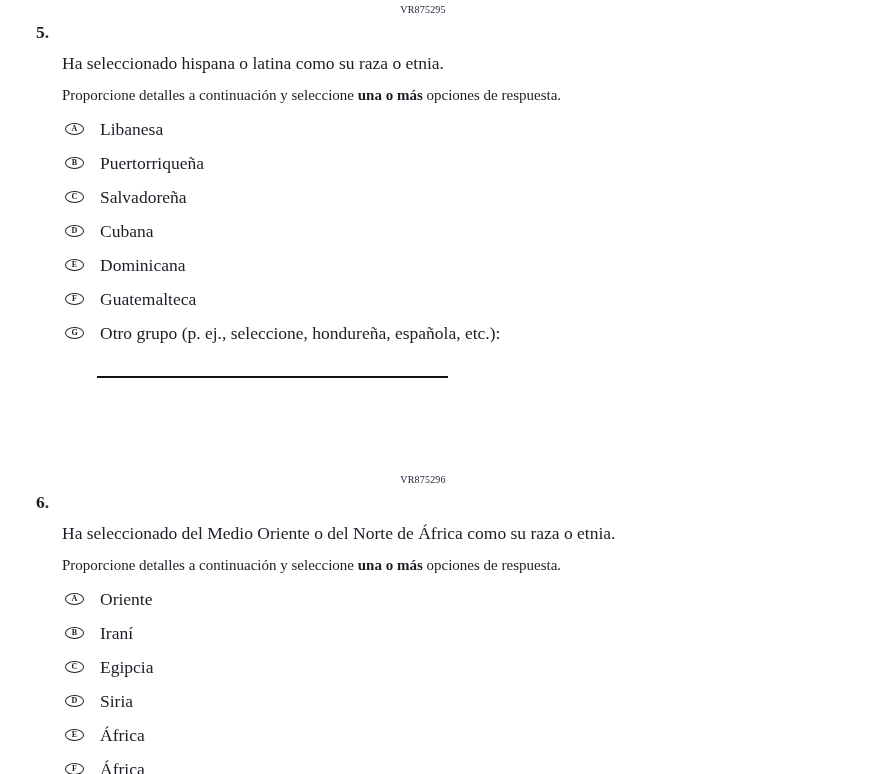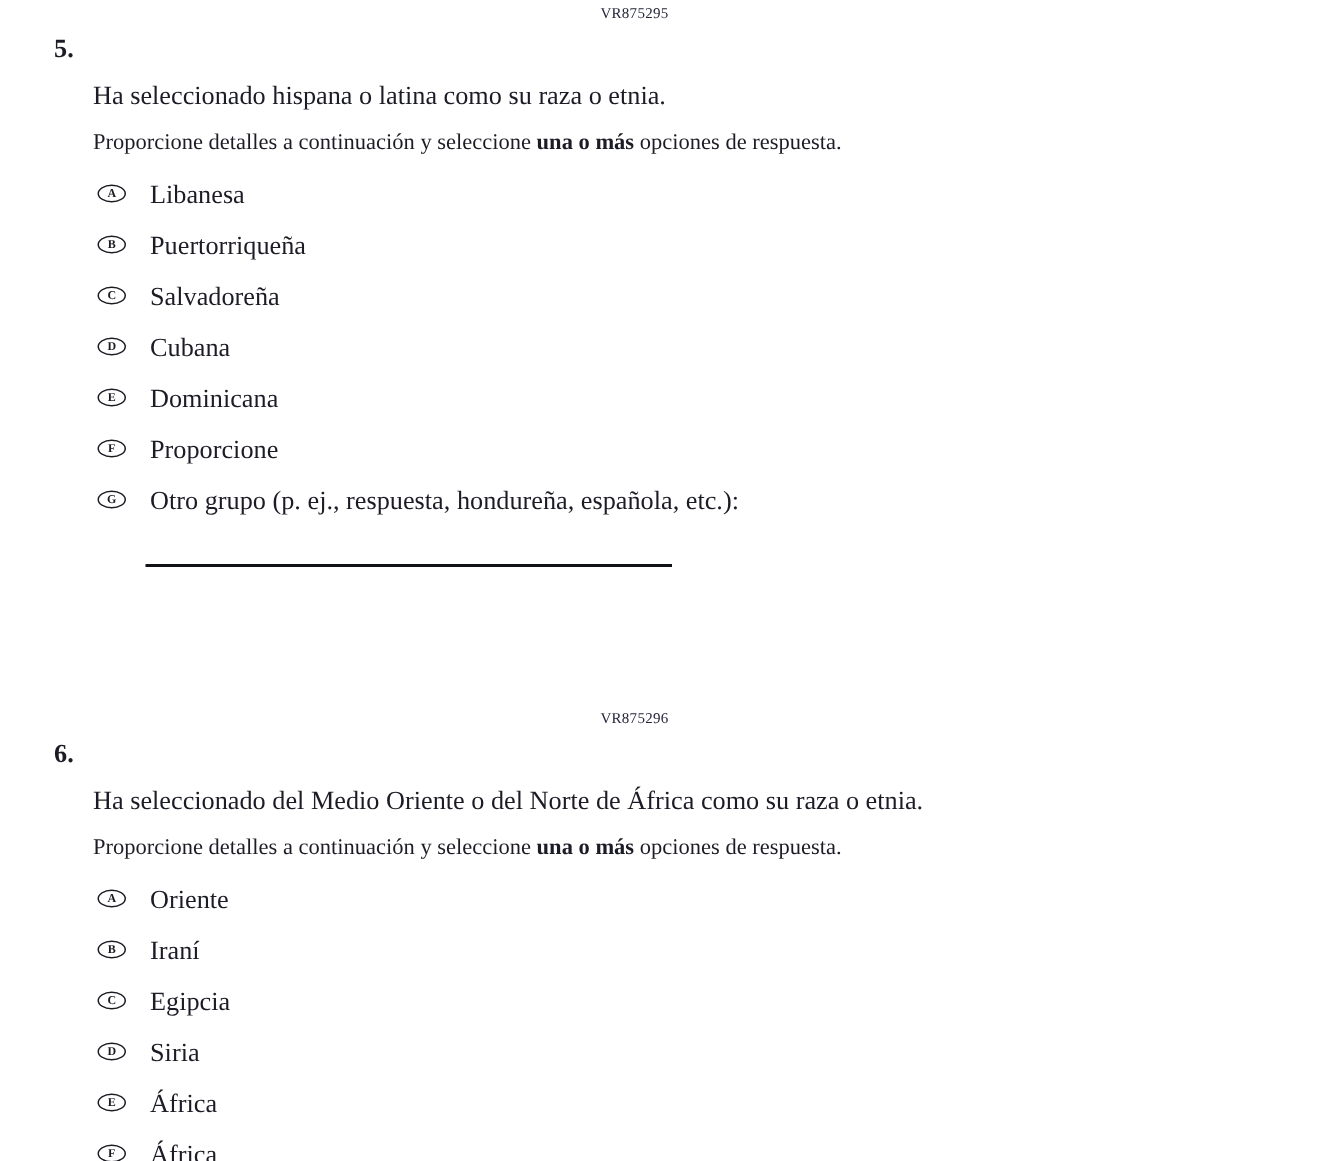--- a/index.html
+++ b/index.html
@@ -114,25 +114,25 @@
       <div class="option-row">
         <span class="bubble">D</span>
         <span class="option-label">Cubana</span>
       </div>
       <div class="option-row">
         <span class="bubble">E</span>
         <span class="option-label">Dominicana</span>
       </div>
       <div class="option-row">
         <span class="bubble">F</span>
-        <span class="option-label">Proporcione</span>
+        <span class="option-label">Guatemalteca</span>
       </div>
       <div class="option-row">
         <span class="bubble">G</span>
-        <span class="option-label">Otro grupo (p. ej., respuesta, hondureña, española, etc.):</span>
+        <span class="option-label">Otro grupo (p. ej., seleccione, hondureña, española, etc.):</span>
       </div>
     </div>
 
     <div class="write-line"></div>
   </section>
 
   <section class="question-section section-6">
     <div class="form-code">VR875296</div>
     <div class="q-title-row">
       <span class="q-number">6.</span>

